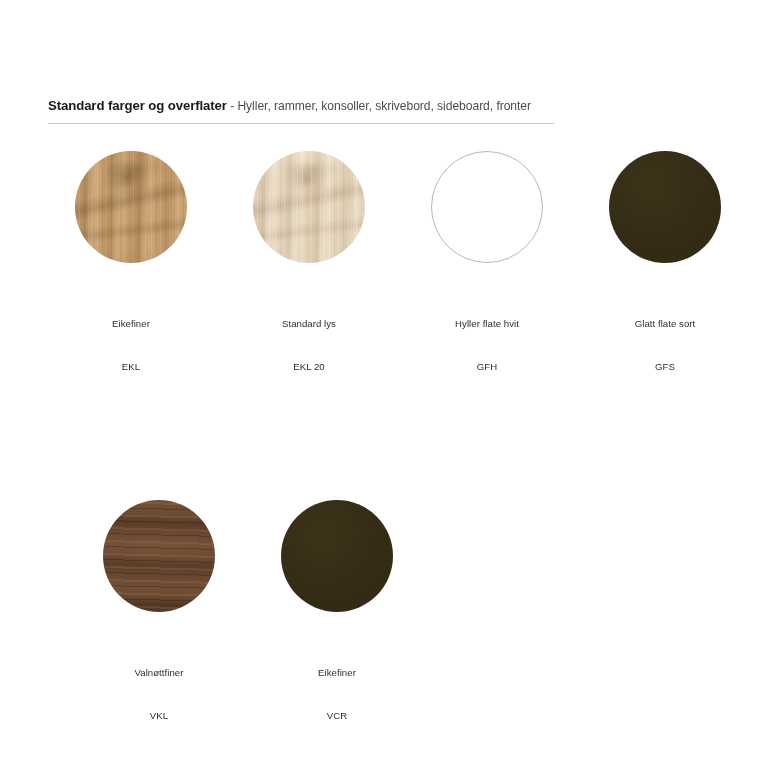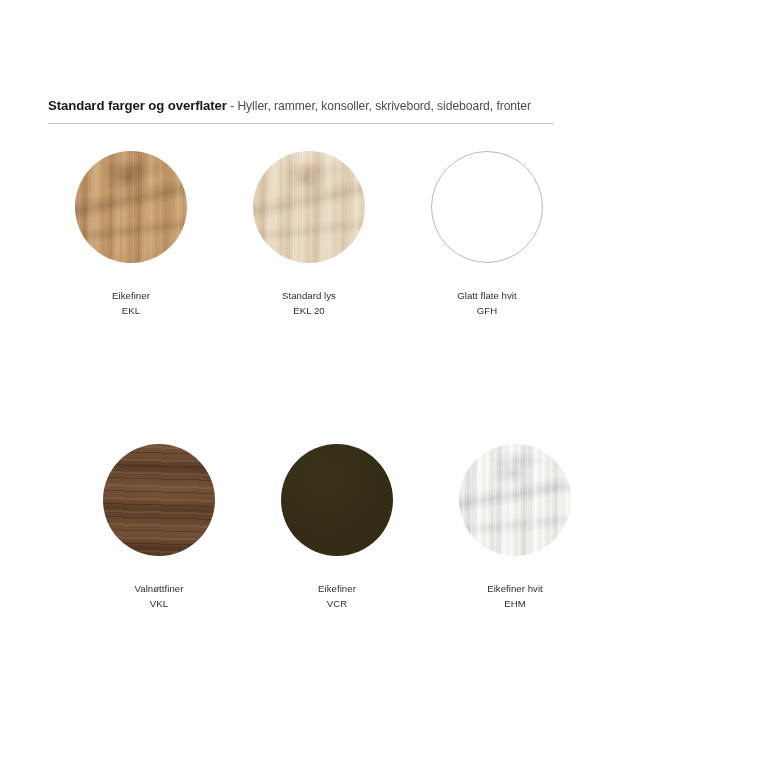--- a/index.html
+++ b/index.html
@@ -94,20 +94,21 @@
     margin-top: 25px;
     text-align: center;
     line-height: 14.5px;
   }
   .caption .name,
   .caption .code {
     display: block;
     font-size: 9.6px;
     color: #2e2e2e;
     letter-spacing: 0.05px;
+    margin-top: 28px;
   }
 
   
 
   
   .sw-oak {
     background-color: #c9a070;
     background-image:
       linear-gradient(92deg, rgba(120,84,46,0.00) 0%, rgba(120,84,46,0.30) 11%, rgba(255,240,214,0.16) 17%, rgba(120,84,46,0.00) 24%,
                             rgba(120,84,46,0.22) 33%, rgba(255,240,214,0.12) 40%, rgba(120,84,46,0.00) 47%,
@@ -248,25 +249,34 @@
         <span class="name">Standard lys</span>
         <span class="code">EKL 20</span>
       </div>
     </div>
 
     <div class="cell">
       <div class="swatch-wrap">
         <div class="swatch sw-white-flat outlined"></div>
       </div>
       <div class="caption">
-        <span class="name">Glatt flate hvit</span>
+        <span class="name">Hyller flate hvit</span>
         <span class="code">GFH</span>
       </div>
     </div>
 
+    <div class="cell">
+      <div class="swatch-wrap">
+        <div class="swatch sw-dark-flat"></div>
+      </div>
+      <div class="caption">
+        <span class="name">Glatt flate sort</span>
+        <span class="code">GFS</span>
+      </div>
+    </div>
 
   </div>
 
   <div class="row row-2">
 
     <div class="cell cell-1">
       <div class="swatch-wrap">
         <div class="swatch sw-walnut"></div>
       </div>
       <div class="caption">
@@ -278,26 +288,17 @@
     <div class="cell">
       <div class="swatch-wrap">
         <div class="swatch sw-dark-flat"></div>
       </div>
       <div class="caption">
         <span class="name">Eikefiner</span>
         <span class="code">VCR</span>
       </div>
     </div>
 
-    <div class="cell">
-      <div class="swatch-wrap">
-        <div class="swatch sw-oak-white"></div>
-      </div>
-      <div class="caption">
-        <span class="name">Eikefiner hvit</span>
-        <span class="code">EHM</span>
-      </div>
-    </div>
 
 
   </div>
 
 </div>
 
 </body></html>

